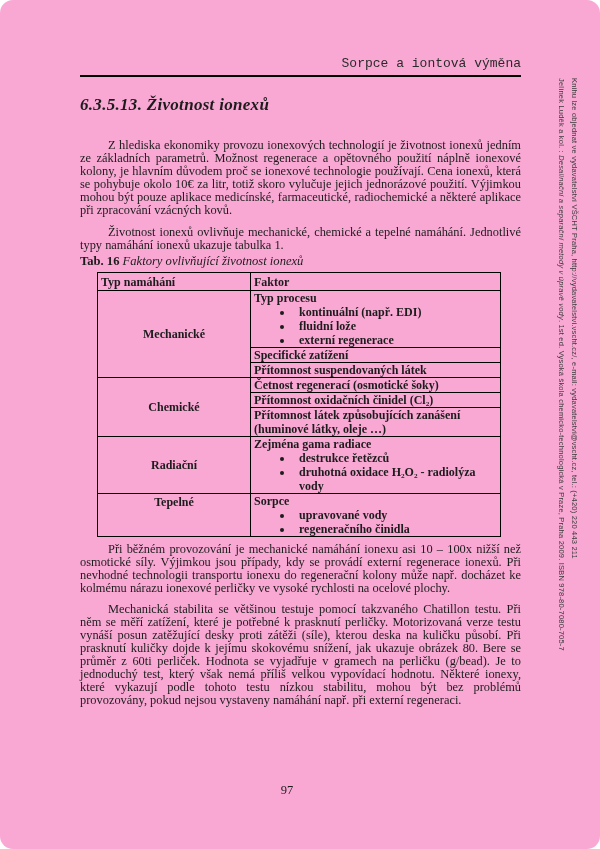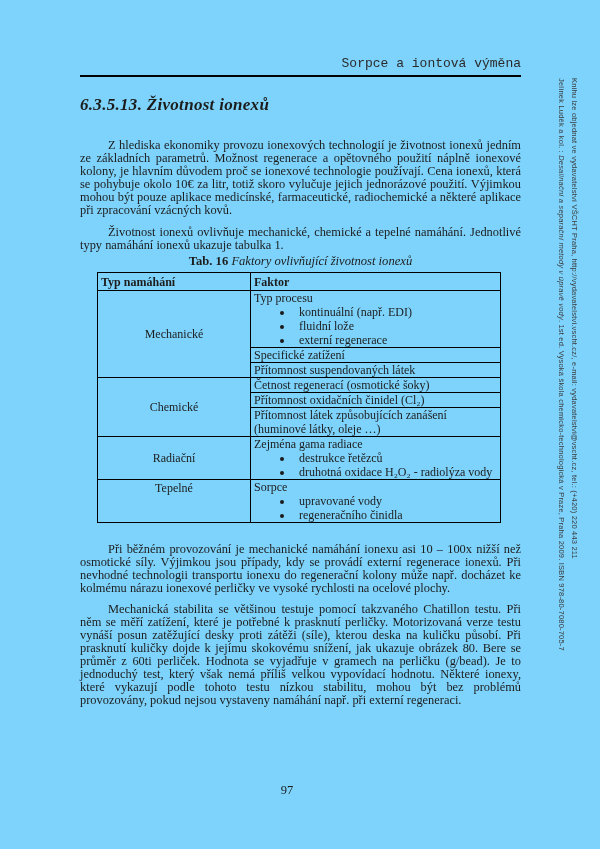--- a/index.html
+++ b/index.html
@@ -1,52 +1,53 @@
 <!DOCTYPE html>
 <html><head>
 <meta charset="utf-8">
 <style>
   html,body { margin:0; padding:0; background:#ffffff; }
   .page {
-    position:relative; width:600px; height:849px; background:#7dd3fc;
+    position:relative; width:600px; height:849px; background:#f9a8d4;
     font-family:"Liberation Serif","DejaVu Serif",serif; color:#1c1c1c;
     overflow:hidden;
+    border-radius:13px;
   }
   .running-header {
     position:absolute; top:56px; left:80px; width:441px; text-align:right;
     font-family:"Liberation Mono","DejaVu Sans Mono",monospace;
     font-size:13px; color:#2a2a2a; white-space:nowrap;
   }
   .header-rule { position:absolute; top:75px; left:80px; width:441px; height:2px; background:#000; }
   .section-heading {
     position:absolute; top:95px; left:80px; font-size:17px;
     font-weight:bold; font-style:italic; letter-spacing:0.3px;
   }
   .para {
     position:absolute; left:80px; width:441px;
     font-size:12.4px; line-height:13px; text-align:justify; text-indent:28px;
   }
   #p1 { top:127px; }
   #p2 { top:214px; }
   #p3 { top:531px; }
   #p4 { top:591px; }
   .tab-caption {
-    position:absolute; top:254px; left:80px; width:441px; text-align:center; font-size:12.6px;
+    position:absolute; top:254px; left:80px; width:441px; text-align:left; font-size:12.6px;
   }
   .tab-caption .lbl { font-weight:bold; }
   .tab-caption .txt { font-style:italic; }
   table.factors {
     position:absolute; top:272px; left:97px; width:403px;
     border-collapse:collapse; table-layout:fixed;
     font-size:12px; line-height:14px;
   }
   table.factors col.c1 { width:153px; }
   table.factors col.c2 { width:250px; }
   table.factors th, table.factors td {
-    border:1px solid #000; padding:0 3px; vertical-align:middle;
+    border:1px solid #000; padding:0 3px; vertical-align:middle;font-weight:bold;
   }
   table.factors th { height:17px; font-weight:bold; }
   th.h-type { text-align:left;font-family:Liberation Serif, serif; }
   th.h-factor { text-align:left; }
   td.type { text-align:center; }
   td.type.v-top { vertical-align:top; padding-top:1px; }
   td.factor { text-align:left; }
   ul.blist { margin:0; padding-left:40px; list-style:disc; }
   ul.blist li { padding-left:5px; }
   .page-number { position:absolute; top:767px; left:0; width:574px; text-align:center; font-size:12.5px;margin-top:16px; }

